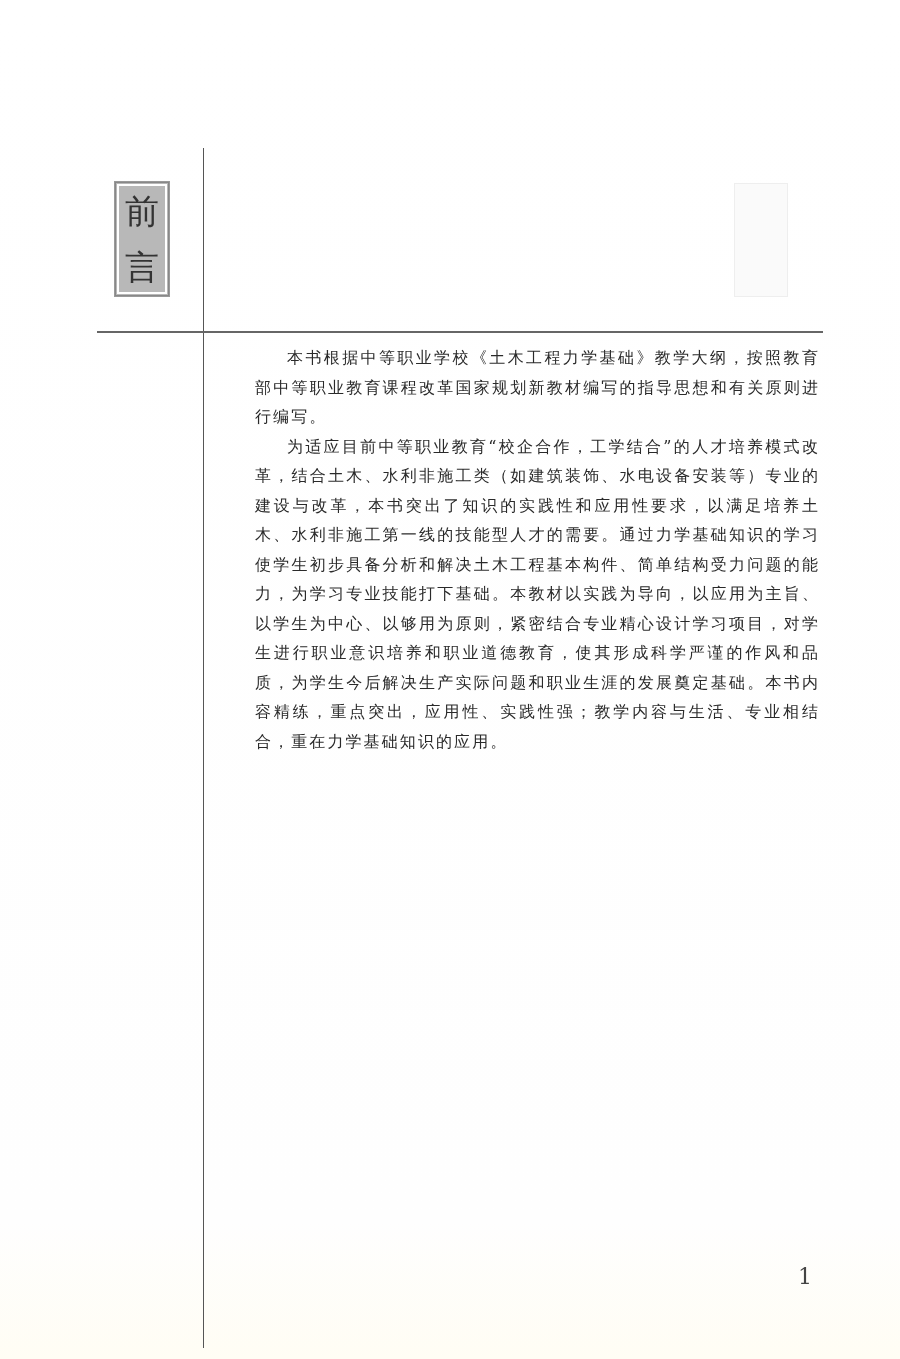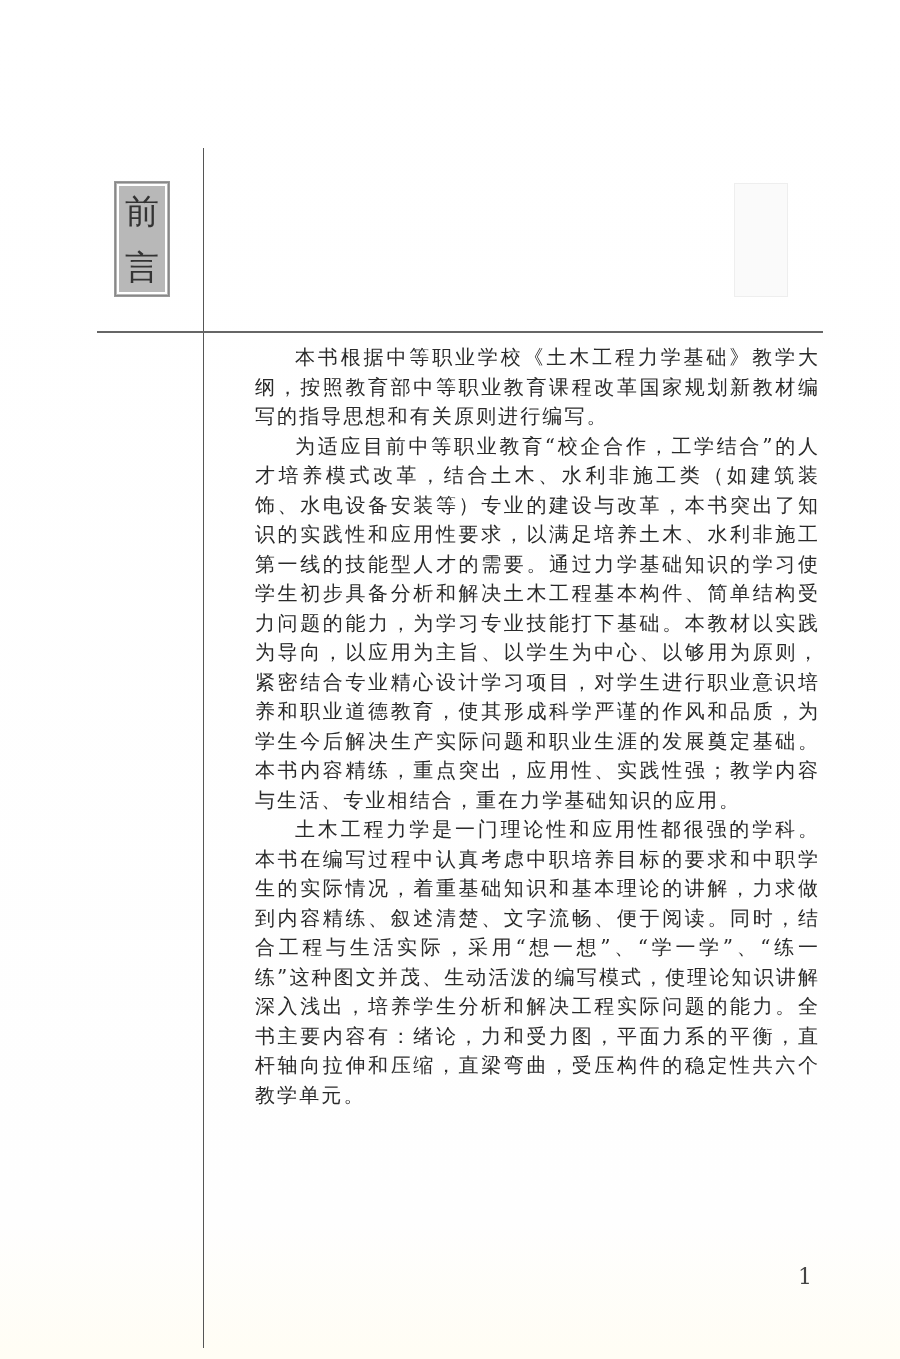--- a/index.html
+++ b/index.html
@@ -18,38 +18,37 @@
     box-shadow: 0 0 0 1px #999;
     display: flex; flex-direction: column; align-items: center; justify-content: space-around;
   }
   .title-char { font-family: "DejaVu Sans", "Liberation Sans", sans-serif; font-size: 34px; color: #333; line-height: 1; }
   .ghost-box {
     position: absolute; left: 734px; top: 183px; width: 52px; height: 112px;
     border: 1px solid #eee; background: #fafafa;
   }
   .body-text { position: absolute; left: 255px; top: 343px; width: 565px; }
   .para {
-    font-size: 20px; line-height: 29.5px; letter-spacing: 2.1px; margin: 0;
+    font-size: 16px; line-height: 29.5px; letter-spacing: 2.1px; margin: 0;
     text-align: justify; text-indent: 2em;
   }
   .page-number { position: absolute; left: 798px; top: 1264px; font-size: 22px; color: #444; }
 </style>
 </head>
 <body>
 
 <div class="page">
   <div class="vline"></div>
   <div class="hrule"></div>
 
   <div class="title-box">
     <span class="title-char">前</span>
     <span class="title-char">言</span>
   </div>
   <div class="ghost-box"></div>
 
   <div class="body-text">
     <p class="para">本书根据中等职业学校《土木工程力学基础》教学大纲，按照教育部中等职业教育课程改革国家规划新教材编写的指导思想和有关原则进行编写。</p>
     <p class="para">为适应目前中等职业教育“校企合作，工学结合”的人才培养模式改革，结合土木、水利非施工类（如建筑装饰、水电设备安装等）专业的建设与改革，本书突出了知识的实践性和应用性要求，以满足培养土木、水利非施工第一线的技能型人才的需要。通过力学基础知识的学习使学生初步具备分析和解决土木工程基本构件、简单结构受力问题的能力，为学习专业技能打下基础。本教材以实践为导向，以应用为主旨、以学生为中心、以够用为原则，紧密结合专业精心设计学习项目，对学生进行职业意识培养和职业道德教育，使其形成科学严谨的作风和品质，为学生今后解决生产实际问题和职业生涯的发展奠定基础。本书内容精练，重点突出，应用性、实践性强；教学内容与生活、专业相结合，重在力学基础知识的应用。</p>
-    <p class="para">土木工程力学是一门理论性和应用性都很强的学科。本书在编写过程中认真考虑中职培养目标的要求和中职学生的实际情况，着重基础知识和基本理论的讲解，力求做到内容精练、叙述清楚、文字流畅、便于阅读。同时，结合工程与生活实际，采用“想一想”、“学一学”、“练一练”这种图文并茂、生动活泼的编写模式，使理论知识讲解深入浅出，培养学生分析和解决工程实际问题的能力。全书主要内容有：绪论，力和受力图，平面力系的平衡，直杆轴向拉伸和压缩，直梁弯曲，受压构件的稳定性共六个教学单元。</p>
   </div>
 
   <div class="page-number">1</div>
 </div>
 
 </body></html>

